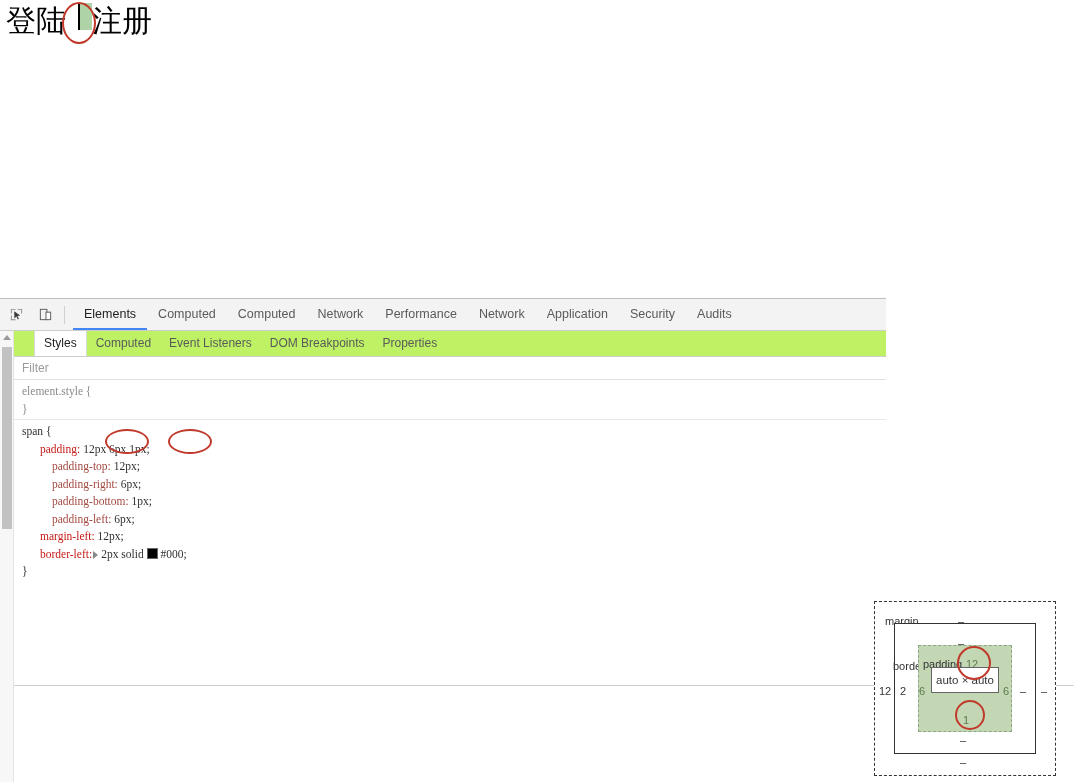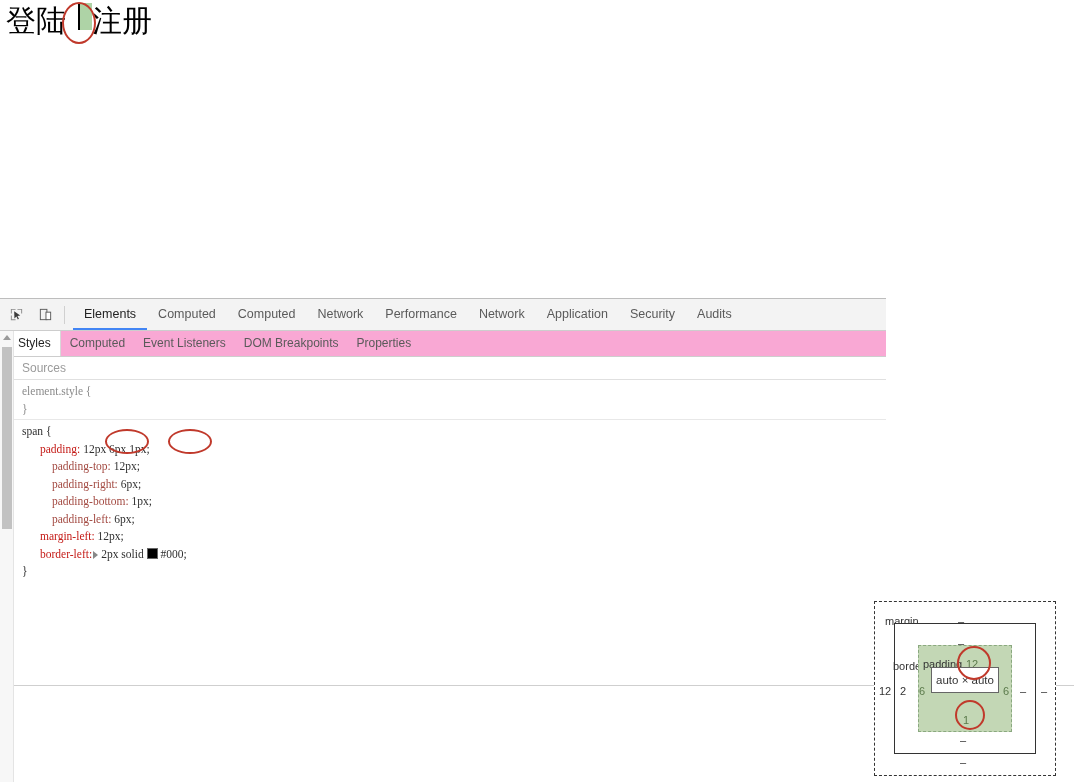--- a/index.html
+++ b/index.html
@@ -106,25 +106,25 @@
   }
   .dt-tab.active {
     color: #222;
     border-bottom: 2px solid #4285f4;
   }
 
   
   #dt-subtoolbar {
     position: relative;
     height: 26px;
-    background: #f9a8d4;
+    background: #bef264;
     border-bottom: 1px solid #cdcdcd;
     display: flex;
     align-items: center;
-    padding-left: 8px;
+    padding-left: 34px;
     box-sizing: border-box;
   }
   .sub-tab {
     padding: 0 9px;
     height: 25px;
     line-height: 25px;
     font-size: 12px;
     color: #5a5a5a;
     cursor: pointer;
     white-space: nowrap;
@@ -331,21 +331,21 @@
 
   <div id="dt-subtoolbar">
     <div class="sub-tab active">Styles</div>
     <div class="sub-tab">Computed</div>
     <div class="sub-tab">Event Listeners</div>
     <div class="sub-tab">DOM Breakpoints</div>
     <div class="sub-tab">Properties</div>
   </div>
 
   <div id="dt-filter">
-    <span class="ph">Sources</span>
+    <span class="ph">Filter</span>
   </div>
 
   <div id="rules">
 
     <div class="rule-block">
       <div class="sel-gray">element.style {</div>
       <div class="sel-gray">}</div>
     </div>
 
     <div class="rule-sep"></div>

